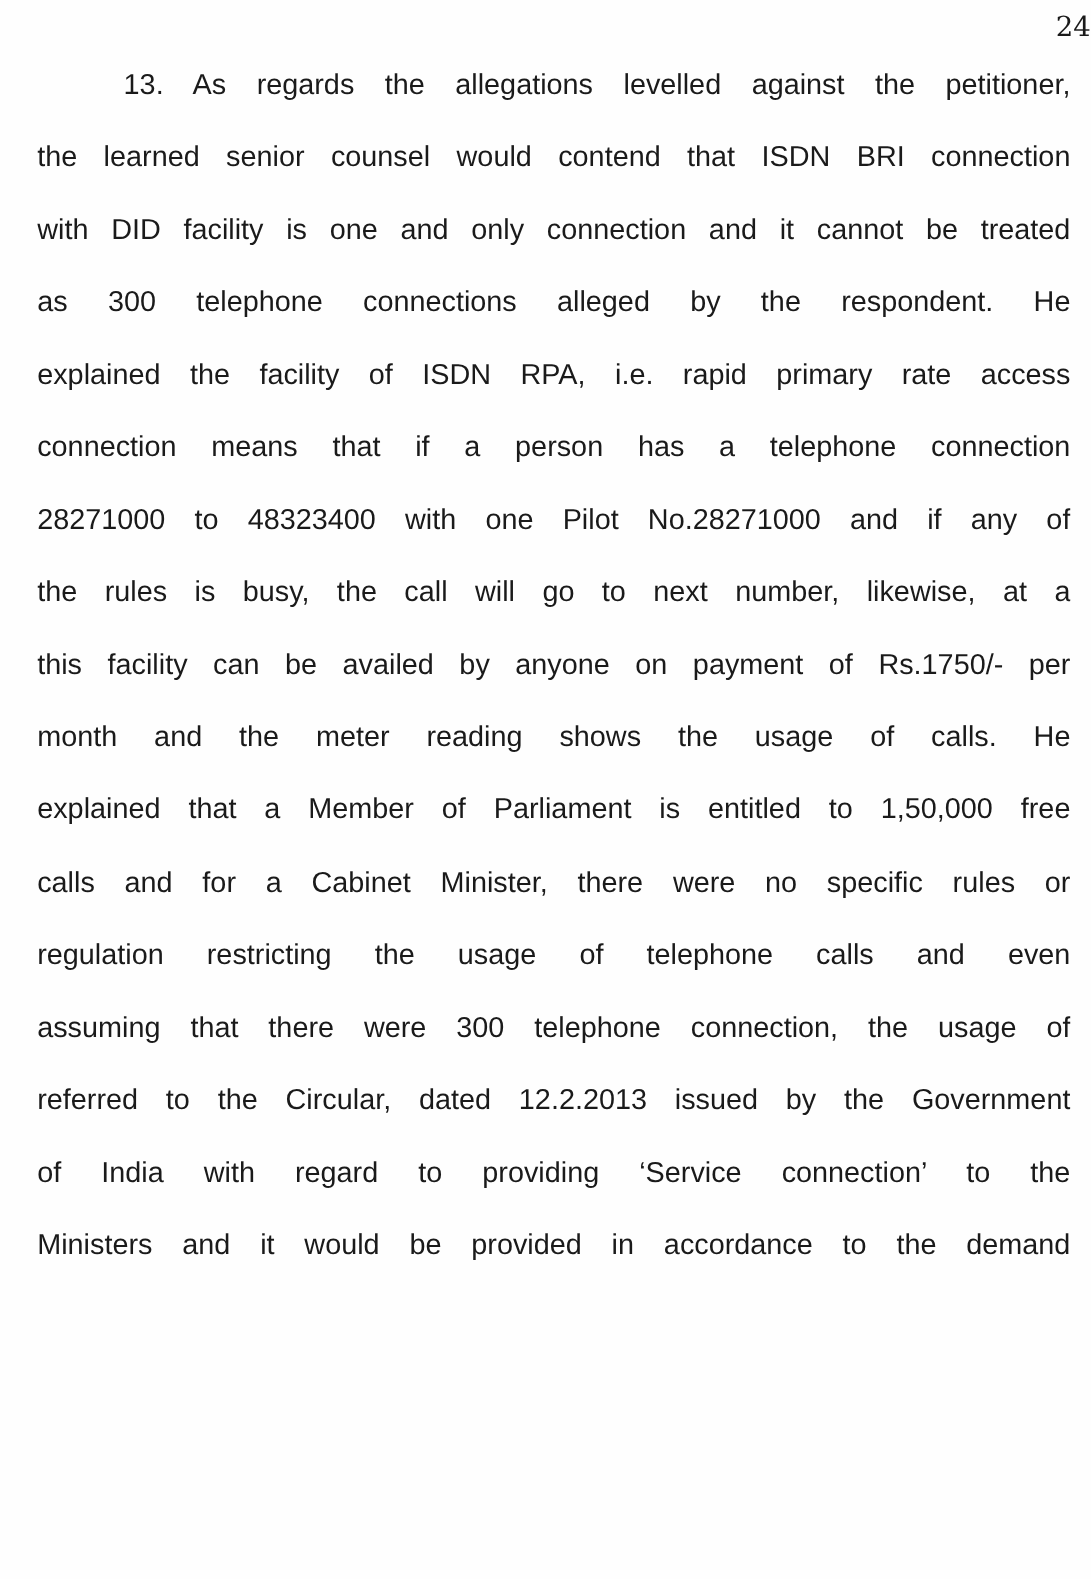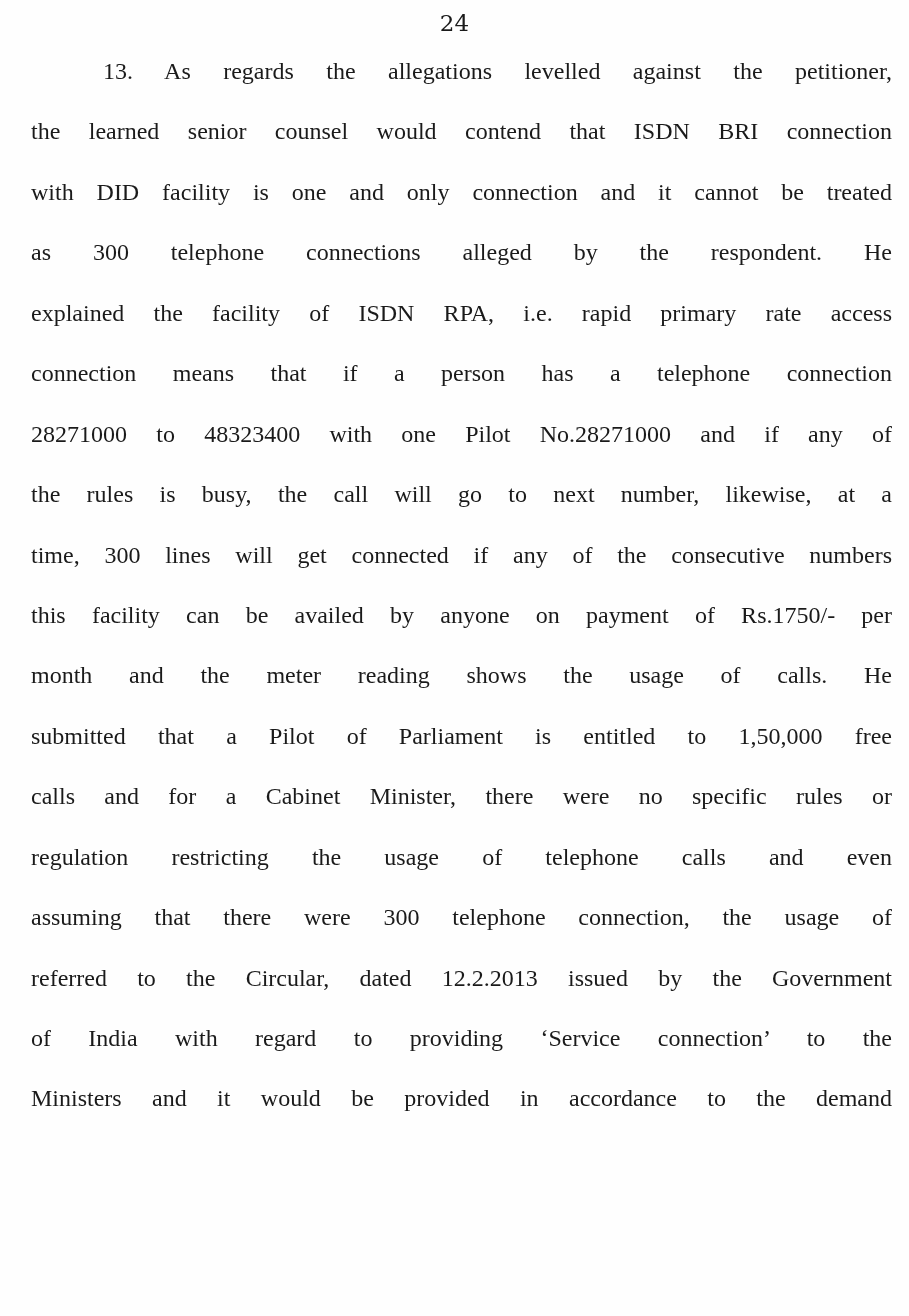--- a/index.html
+++ b/index.html
@@ -12,30 +12,30 @@
     width: 909px;
     height: 1316px;
     background: #fefefe;
     overflow: hidden;
     color: #161616;
   }
   .page-number {
     padding-top: 8px;
     height: 30px;
     line-height: 30px;
-    text-align: center;
+    text-align: right;
     font-family: "DejaVu Serif", "Liberation Serif", serif;
     font-size: 23px;
     color: #1a1a1a;
   }
   .text-block {
     margin-top: 3px;
     padding-left: 31px;
     padding-right: 17px;
-    font-family: Liberation Serif, serif;
+    font-family: Liberation Sans, sans-serif;
     font-size: 24px;
     color: #1a1a1a;
   }
   .line {
     height: 60.45px;
     line-height: 60.45px;
     overflow: hidden;
     text-align: justify;
     text-align-last: justify;
     white-space: normal;
@@ -58,24 +58,23 @@
   <div class="page-number">24</div>
   <div class="text-block">
     <div class="line first">13. As regards the allegations levelled against the petitioner,</div>
     <div class="line">the learned senior counsel would contend that ISDN BRI connection</div>
     <div class="line">with DID facility is one and only connection and it cannot be treated</div>
     <div class="line">as 300 telephone connections alleged by the respondent. He</div>
     <div class="line">explained the facility of ISDN RPA, i.e. rapid primary rate access</div>
     <div class="line">connection means that if a person has a telephone connection</div>
     <div class="line">28271000 to 48323400 with one Pilot No.28271000 and if any of</div>
     <div class="line">the rules is busy, the call will go to next number, likewise, at a</div>
-    <div class="line">time, 300 lines will get connected if any of the consecutive numbers</div>
     <div class="line">this facility can be availed by anyone on payment of Rs.1750/- per</div>
     <div class="line">month and the meter reading shows the usage of calls. He</div>
-    <div class="line">submitted that a Pilot of Parliament is entitled to 1,50,000 free</div>
+    <div class="line">explained that a Member of Parliament is entitled to 1,50,000 free</div>
     <div class="line">calls and for a Cabinet Minister, there were no specific rules or</div>
     <div class="line">regulation restricting the usage of telephone calls and even</div>
     <div class="line">assuming that there were 300 telephone connection, the usage of</div>
     <div class="line">referred to the Circular, dated 12.2.2013 issued by the Government</div>
     <div class="line">of India with regard to providing ‘Service connection’ to the</div>
     <div class="line">Ministers and it would be provided in accordance to the demand</div>
   </div>
 </div>
 
 </body></html>

